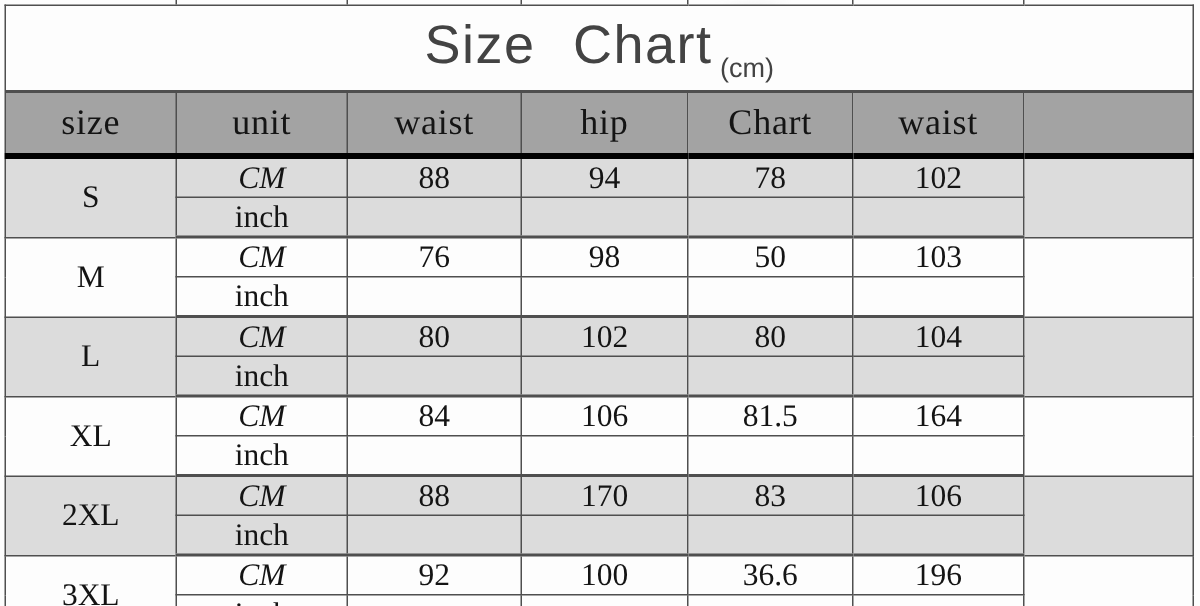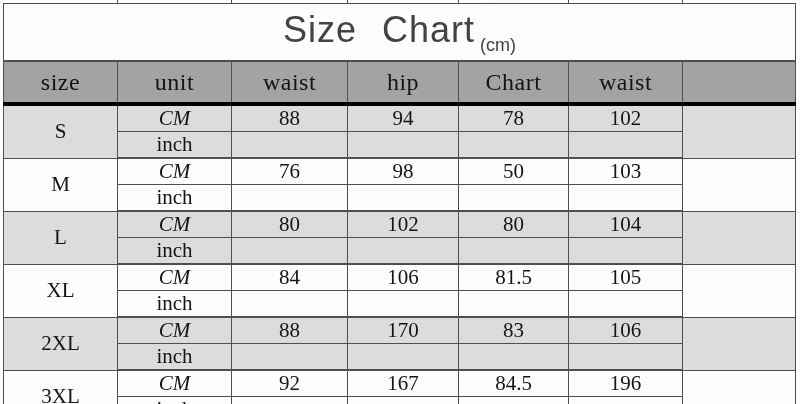--- a/index.html
+++ b/index.html
@@ -161,21 +161,21 @@
       <td></td>
       <td></td>
     </tr>
 
     <tr class="cm-row plain">
       <td class="size-cell" rowspan="2">XL</td>
       <td class="unit-metric">CM</td>
       <td>84</td>
       <td>106</td>
       <td>81.5</td>
-      <td>105</td>
+      <td>164</td>
       <td rowspan="2"></td>
     </tr>
     <tr class="inch-row plain">
       <td class="unit-imperial">inch</td>
       <td></td>
       <td></td>
       <td></td>
       <td></td>
     </tr>
 
@@ -193,22 +193,22 @@
       <td></td>
       <td></td>
       <td></td>
       <td></td>
     </tr>
 
     <tr class="cm-row plain">
       <td class="size-cell" rowspan="2">3XL</td>
       <td class="unit-metric">CM</td>
       <td>92</td>
-      <td>167</td>
-      <td>84.5</td>
+      <td>100</td>
+      <td>36.6</td>
       <td>196</td>
       <td rowspan="2"></td>
     </tr>
     <tr class="inch-row plain">
       <td class="unit-imperial">inch</td>
       <td></td>
       <td></td>
       <td></td>
       <td></td>
     </tr>

